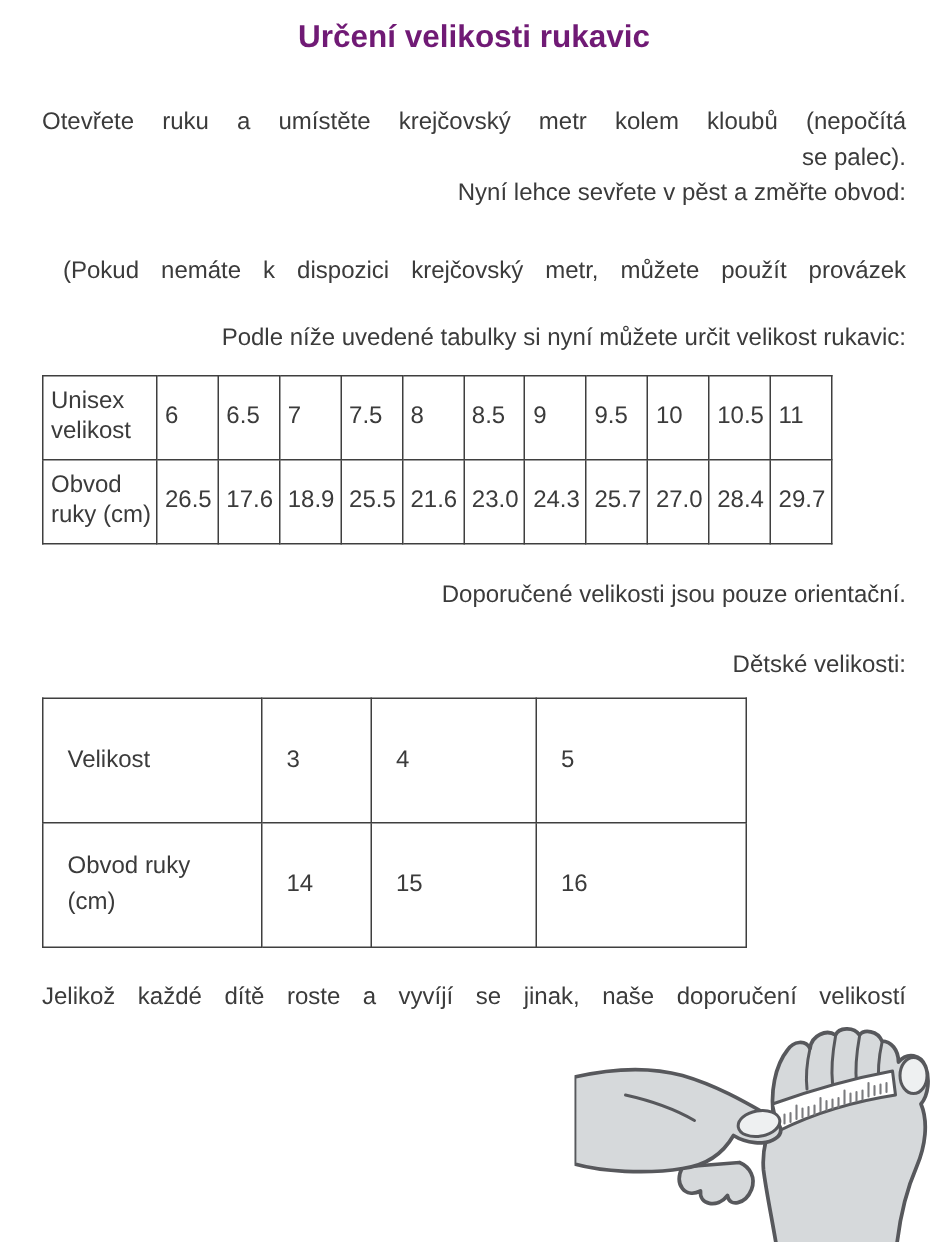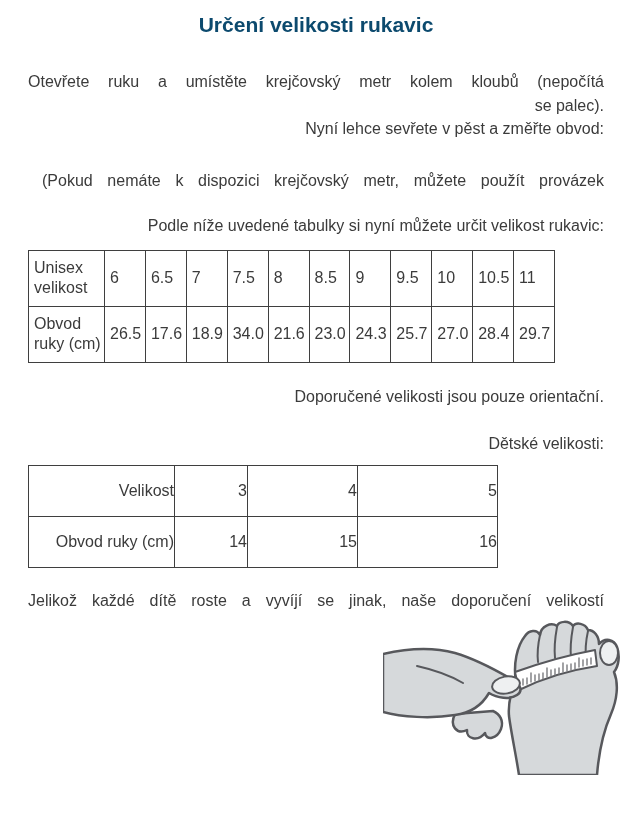--- a/index.html
+++ b/index.html
@@ -4,40 +4,40 @@
 <style>
   html, body { margin: 0; padding: 0; background: #ffffff; }
   body {
     width: 632px; height: 828px; overflow: hidden; box-sizing: border-box;
     font-family: "Liberation Sans", sans-serif;
     font-size: 16px; line-height: 23.5px; color: #3b3b3b;
   }
   .page { padding: 8px 28px 0 28px; position: relative; }
   h1.title {
     margin: 2px 0 0 0; text-align: center;
-    font-size: 21px; line-height: 30px; font-weight: bold; color: #0c4a6e;
+    font-size: 21px; line-height: 30px; font-weight: bold; color: #701a75;
   }
   p { margin: 0; text-align: right; }
   .jline { text-align: justify; text-align-last: justify; }
   .mt-intro   { margin-top: 30px; }
   .mt-note    { margin-top: 28px; margin-left: 14px; }
   .mt-tintro  { margin-top: 22px; }
   .mt-disc    { margin-top: 22px; }
   .mt-kids    { margin-top: 24px; }
   .mt-outro   { margin-top: 21px; }
 
   table { border-collapse: collapse; table-layout: fixed; color: #3b3b3b; }
   td { border: 1px solid #3f3f3f; vertical-align: middle; }
 
   .tbl-unisex { width: 527px; margin-top: 12px; }
   .tbl-unisex td { height: 51px; padding: 2px 2px 2px 5px; line-height: 20px; text-align: left; }
   .tbl-unisex col.lbl { width: 76px; }
 
   .tbl-kids { width: 469px; margin-top: 9px; }
-  .tbl-kids td { height: 50px; text-align: right; padding: 0; }
+  .tbl-kids td { height: 50px; text-align: left; padding: 16px; }
   .tbl-kids col.c0 { width: 146px; }
   .tbl-kids col.c1 { width: 73px; }
   .tbl-kids col.c2 { width: 110px; }
   .tbl-kids col.c3 { width: 140px; }
 
   .illustration-wrap { margin: 8px -23px 0 0; text-align: right; height: 155px; }
   .illustration-wrap svg { display: inline-block; }
 </style>
 </head>
 <body>
@@ -82,21 +82,21 @@
         <td>9.5</td>
         <td>10</td>
         <td>10.5</td>
         <td>11</td>
       </tr>
       <tr>
         <td>Obvod ruky (cm)</td>
         <td>26.5</td>
         <td>17.6</td>
         <td>18.9</td>
-        <td>34.0</td>
+        <td>25.5</td>
         <td>21.6</td>
         <td>23.0</td>
         <td>24.3</td>
         <td>25.7</td>
         <td>27.0</td>
         <td>28.4</td>
         <td>29.7</td>
       </tr>
     </tbody>
   </table>

